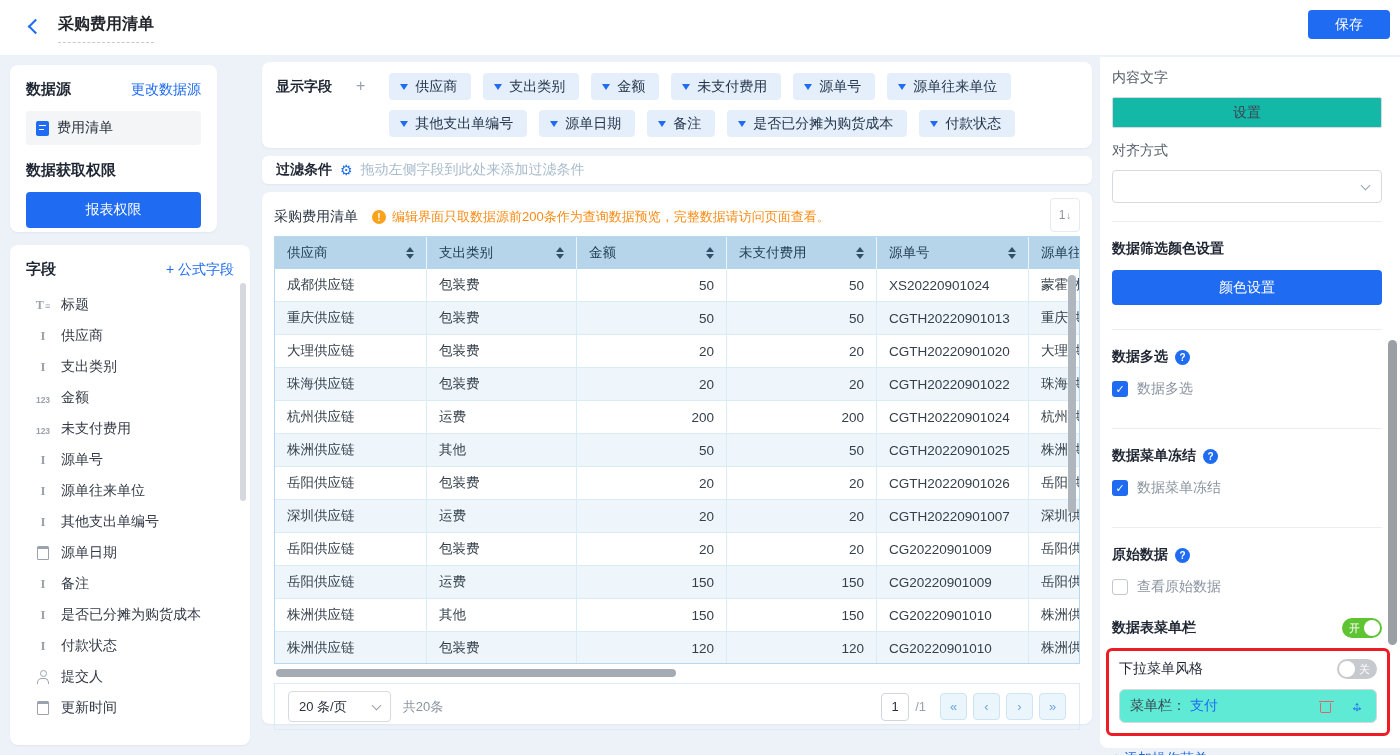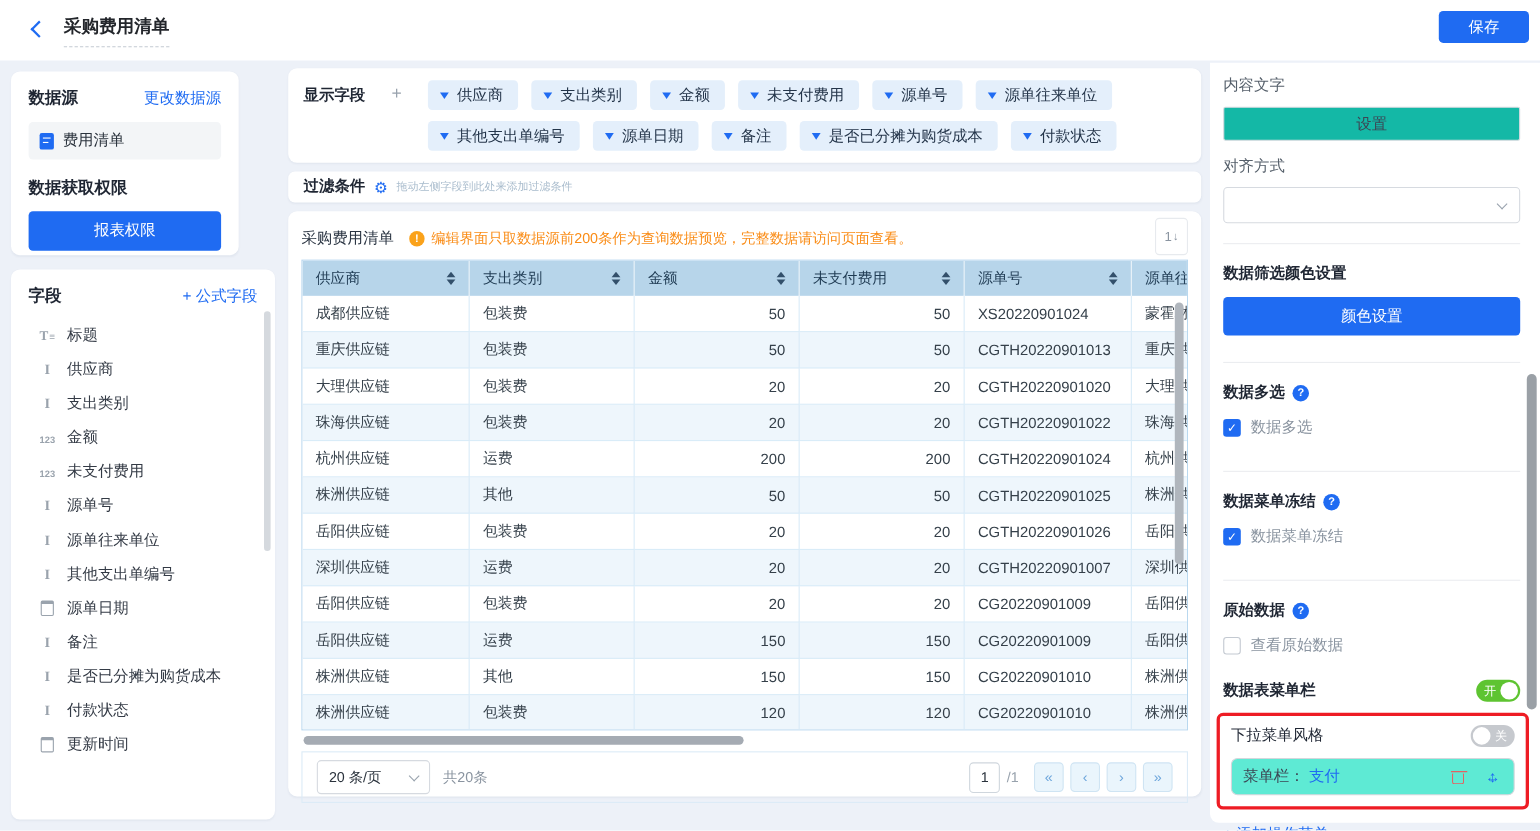--- a/index.html
+++ b/index.html
@@ -57,21 +57,21 @@
   .chips { display:flex; flex-wrap:wrap; gap:10px 12px; }
   .chip { height:27px; background:#e4effb; border-radius:4px; display:flex; align-items:center; gap:7px;
     padding:0 14px 0 11px; font-size:14px; color:#24354a; cursor:pointer; }
   .caret-down { width:0; height:0; border-left:4.5px solid transparent; border-right:4.5px solid transparent;
     border-top:6px solid #1f6bf2; }
 
   .card-filter { left:262px; top:156px; width:830px; height:28px; padding:4px 14px; display:flex;
     align-items:center; gap:8px; border-radius:6px; }
   .filter-label { font-size:14px; font-weight:700; color:#1f2633; }
   .gear { color:#1f6bf2; font-size:14px; cursor:pointer; line-height:1; }
-  .filter-placeholder { font-size:10px; color:#a9bccd; }
+  .filter-placeholder { font-size:14px; color:#a9bccd; }
 
   .card-table { left:262px; top:192px; width:830px; height:532px; padding:10px 12px; }
   .tbl-titlebar { position:relative; height:30px; display:flex; align-items:center; gap:14px; }
   .tbl-title { font-size:14px; color:#2a3442; }
   .warn { display:flex; align-items:center; gap:6px; font-size:13px; color:#fa8c16; }
   .warn-icon { width:14px; height:14px; border-radius:50%; background:#faa21b; color:#fff; font-size:10px;
     font-weight:700; display:flex; align-items:center; justify-content:center; flex:none; }
   .sort-tool { position:absolute; right:0; top:-4px; width:30px; height:34px; background:#fff;
     border:1px solid #e7eaee; border-radius:4px; display:flex; align-items:center; justify-content:center;
     color:#8a94a0; font-size:12px; cursor:pointer; }
@@ -230,20 +230,24 @@
         </div>
         <div class="field-item">
           <span class="ficon text-icon"></span>
           <span>是否已分摊为购货成本</span>
         </div>
         <div class="field-item">
           <span class="ficon text-icon"></span>
           <span>付款状态</span>
         </div>
         <div class="field-item">
+          <span class="ficon user-icon"></span>
+          <span>提交人</span>
+        </div>
+        <div class="field-item">
           <span class="ficon date-icon"></span>
           <span>更新时间</span>
         </div>
       </div>
     <div class="fields-scrollbar"></div>
   </div>
 
   <div class="card card-display">
     <span class="df-label">显示字段</span>
     <span class="df-plus">+</span>

